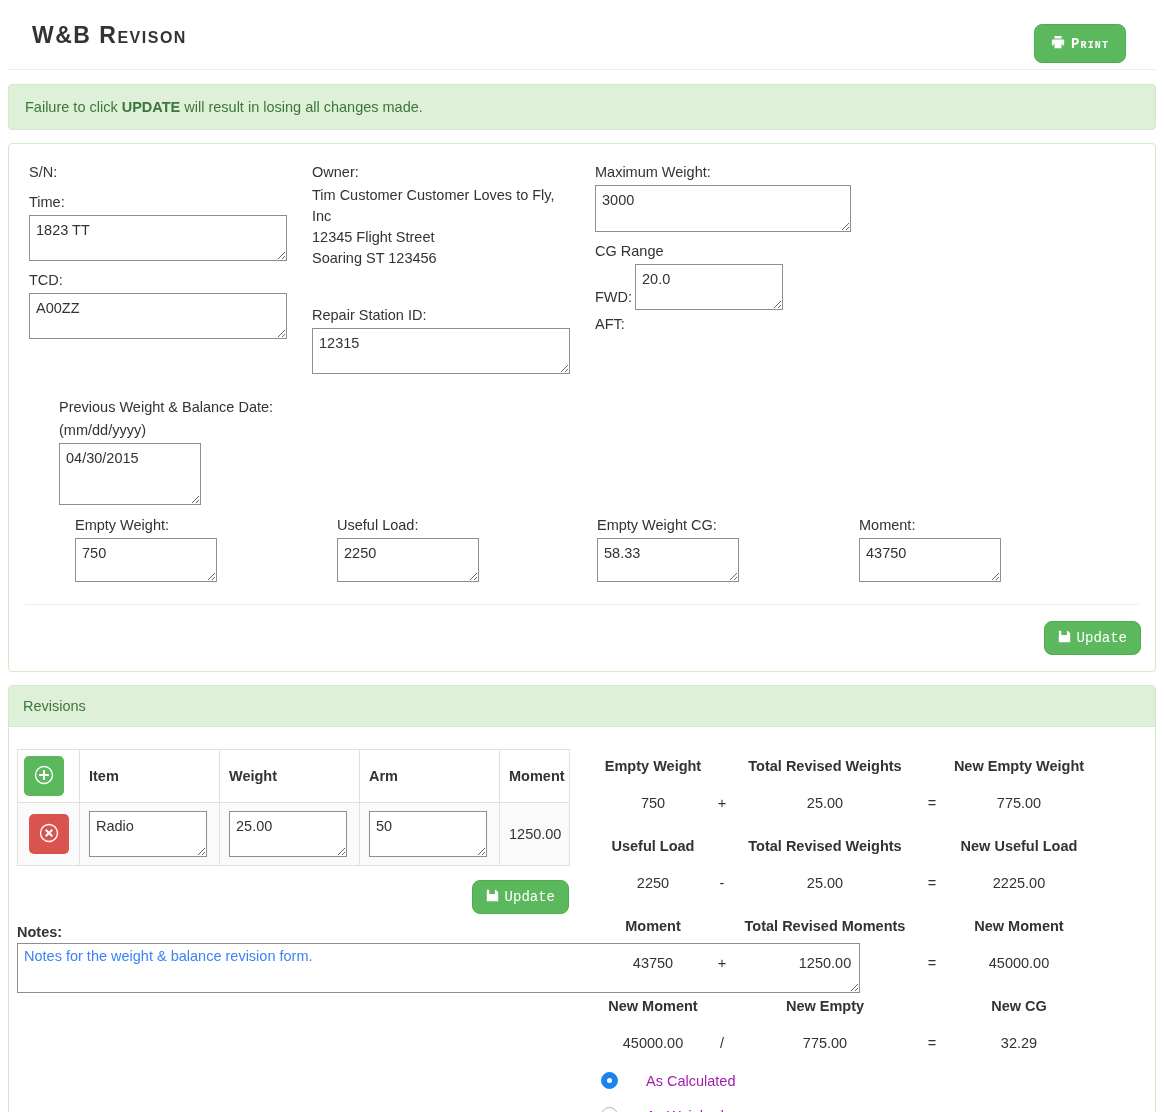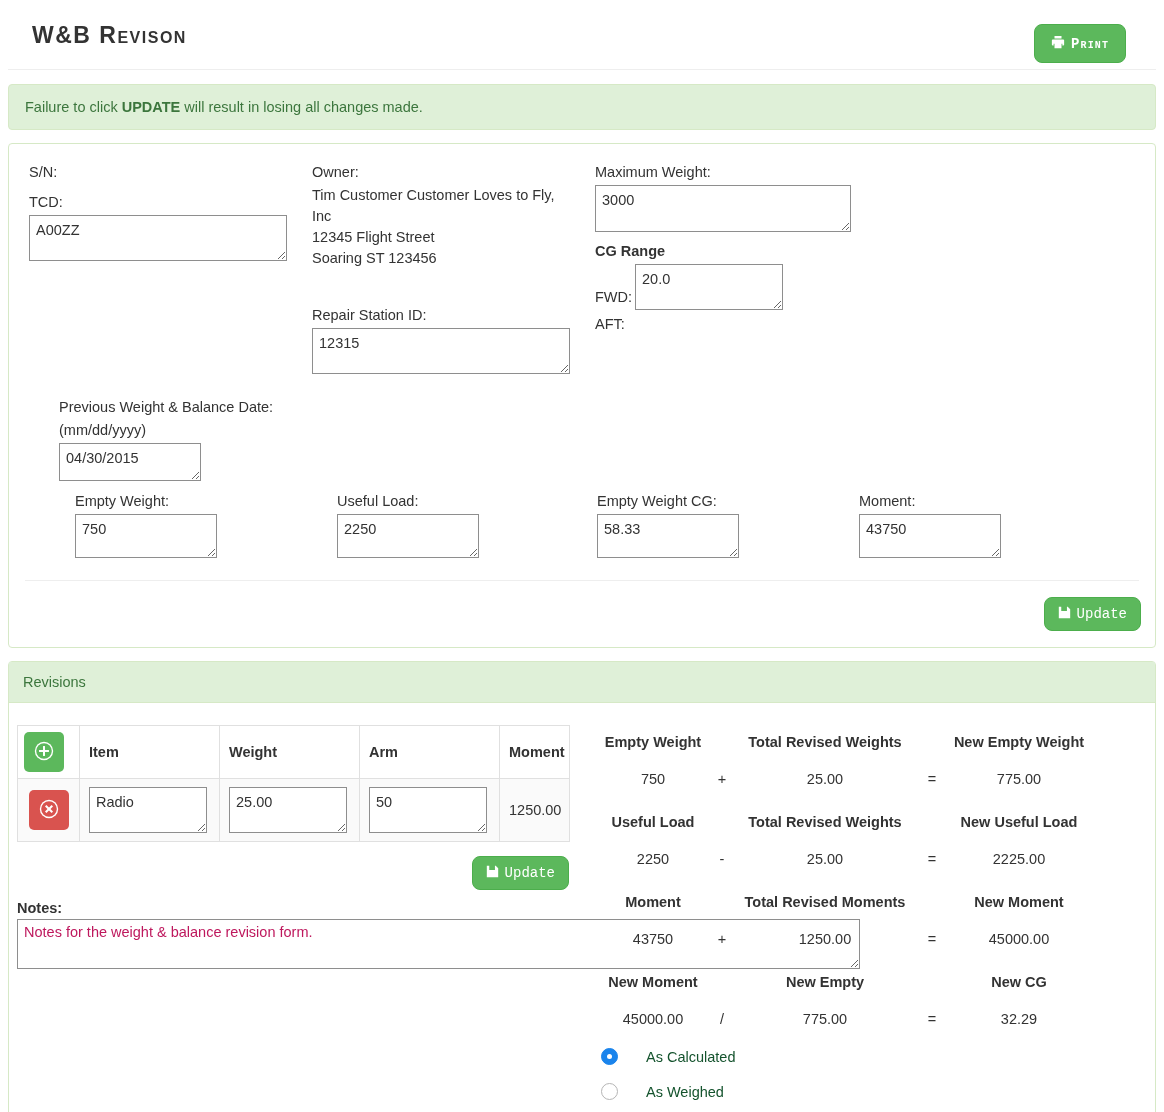--- a/index.html
+++ b/index.html
@@ -99,39 +99,39 @@
     padding: 18px 0 0 20px;
   }
   .fld { margin-bottom: 9px; }
   .lbl {
     display: block;
     font-size: 14.5px;
     color: #333;
     line-height: 1.45;
     margin-bottom: 2px;
   }
-  .lbl-b { font-weight: bold; }
+  .lbl-b { font-weight: normal; }
   textarea.ta {
     display: block;
     font-family: "Liberation Sans", sans-serif;
     font-size: 14.5px;
     color: #333;
     border: 1px solid #8e8e8e;
     background: #fff;
     padding: 4px 6px;
     resize: both;
     overflow: hidden;
     line-height: 1.4;
     outline: none;
   }
   .ta-w { width: 258px; height: 46px; }
   .ta-wide { width: 258px; height: 46px; }
   .ta-mw { width: 256px; height: 47px; }
   .ta-cg { width: 148px; height: 46px; }
-  .ta-date { width: 142px; height: 38px; }
+  .ta-date { width: 142px; height: 62px; }
   .ta-num { width: 142px; height: 44px; }
   .owner-text { font-size: 14.5px; line-height: 1.45; color:#333; width: 250px; }
 
   .cg-row { display: flex; align-items: flex-end; gap: 3px; margin-bottom: 4px; }
   .cg-row .lbl { margin: 0 0 2px 0; }
 
   
   .as-received {
     padding: 14px 0 0 32px;
   }
@@ -194,21 +194,21 @@
   .notes-block { padding: 10px 0 0 0; }
   .notes-lbl { font-weight: bold; font-size: 14.5px; margin-bottom: 3px; }
   .ta-notes {
     width: 843px; height: 50px;
     border: 1px solid #8e8e8e;
     font-family: "Liberation Sans", sans-serif;
     font-size: 14.5px;
     padding: 4px 6px;
     resize: both;
     overflow: hidden;
-    color:#be185d;
+    color:#3b82f6;
     outline: none;
   }
 
   
   .calc {
     display: grid;
     grid-template-columns: 108px 30px 176px 38px 136px;
     row-gap: 12px;
     text-align: center;
     font-size: 14.5px;
@@ -237,21 +237,21 @@
   }
   .radio.checked::after {
     content: "";
     position: absolute;
     left: 50%; top: 50%;
     width: 5px; height: 5px;
     margin: -2.5px 0 0 -2.5px;
     border-radius: 50%;
     background: #ffffff;
   }
-  .radio-label { font-size: 14.5px; color: #14532d; }
+  .radio-label { font-size: 14.5px; color: #a21caf; }
   .rev-spacer { height: 22px; }
 </style>
 </head>
 <body>
 
 <div class="page">
 
   <div class="page-head">
     <h1 class="page-title">W&amp;B Revison</h1>
     <button class="btn btn-success btn-print">
@@ -269,20 +269,24 @@
   </div>
 
   <div class="panel">
 
     <div class="form-grid">
 
 
       <div>
         <div class="fld">
           <label class="lbl">S/N:</label>
+        </div>
+        <div class="fld">
+          <label class="lbl">Time:</label>
+          <textarea class="ta ta-w" style="">1823 TT</textarea>
         </div>
         <div class="fld">
           <label class="lbl">TCD:</label>
           <textarea class="ta ta-w" style="">A00ZZ</textarea>
         </div>
       </div>
 
       <div>
         <div class="fld">
           <label class="lbl">Owner:</label>

